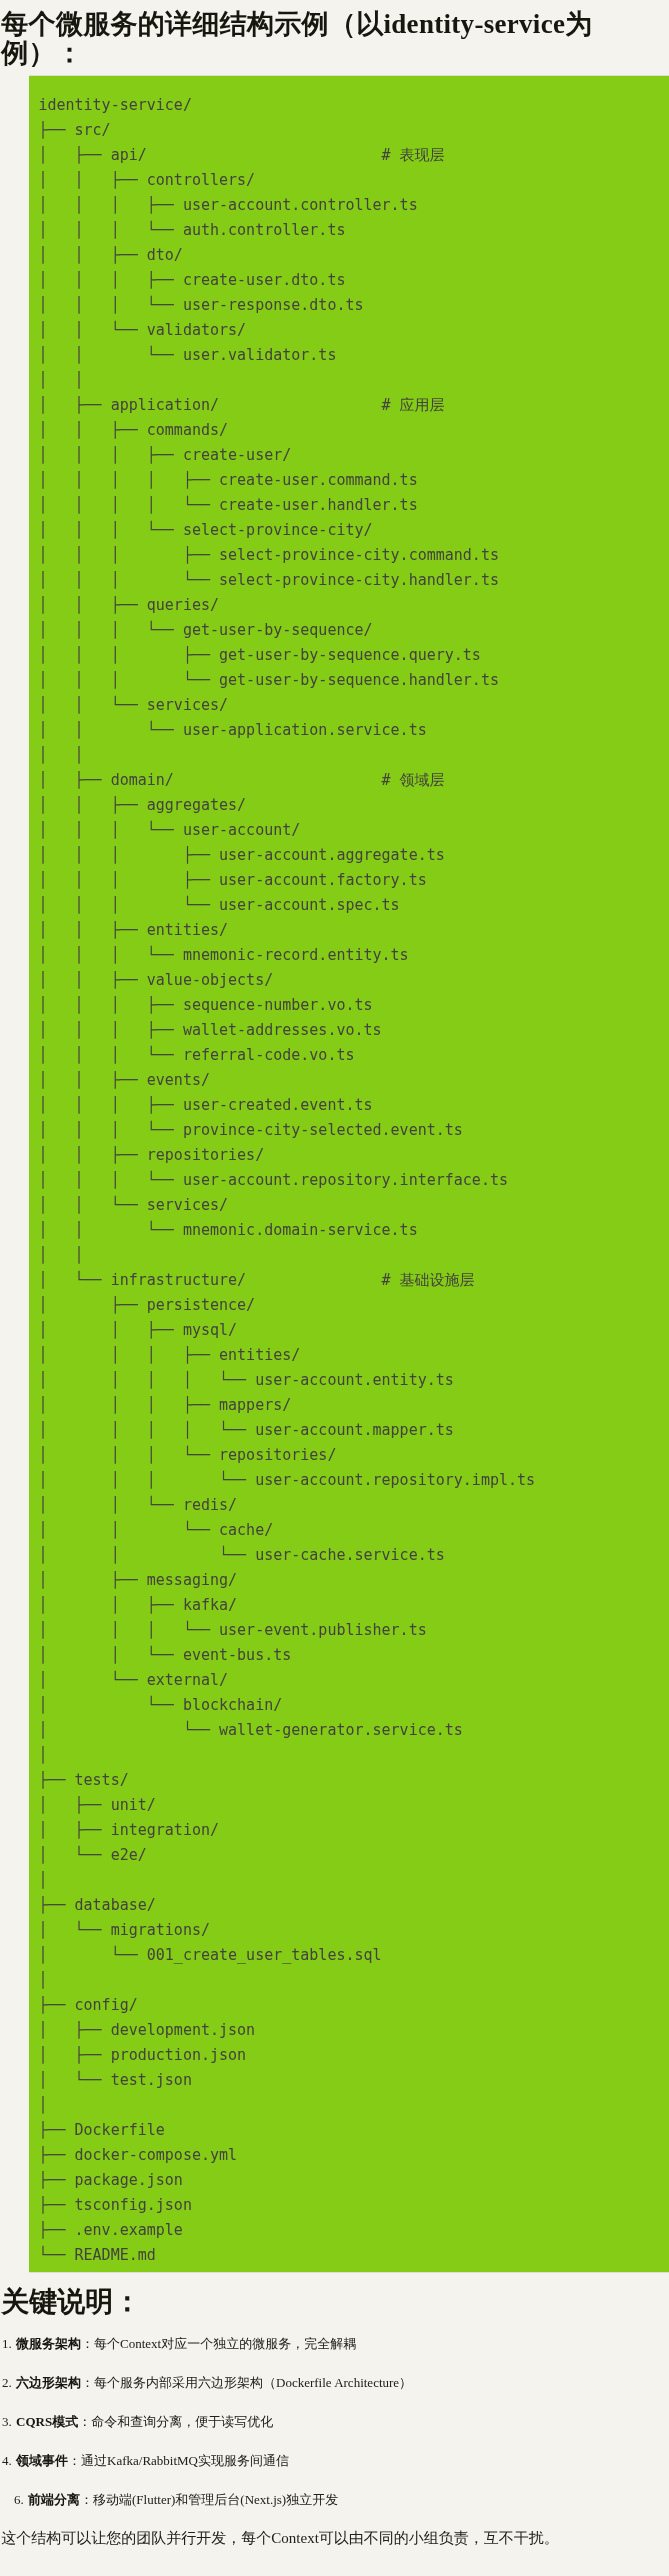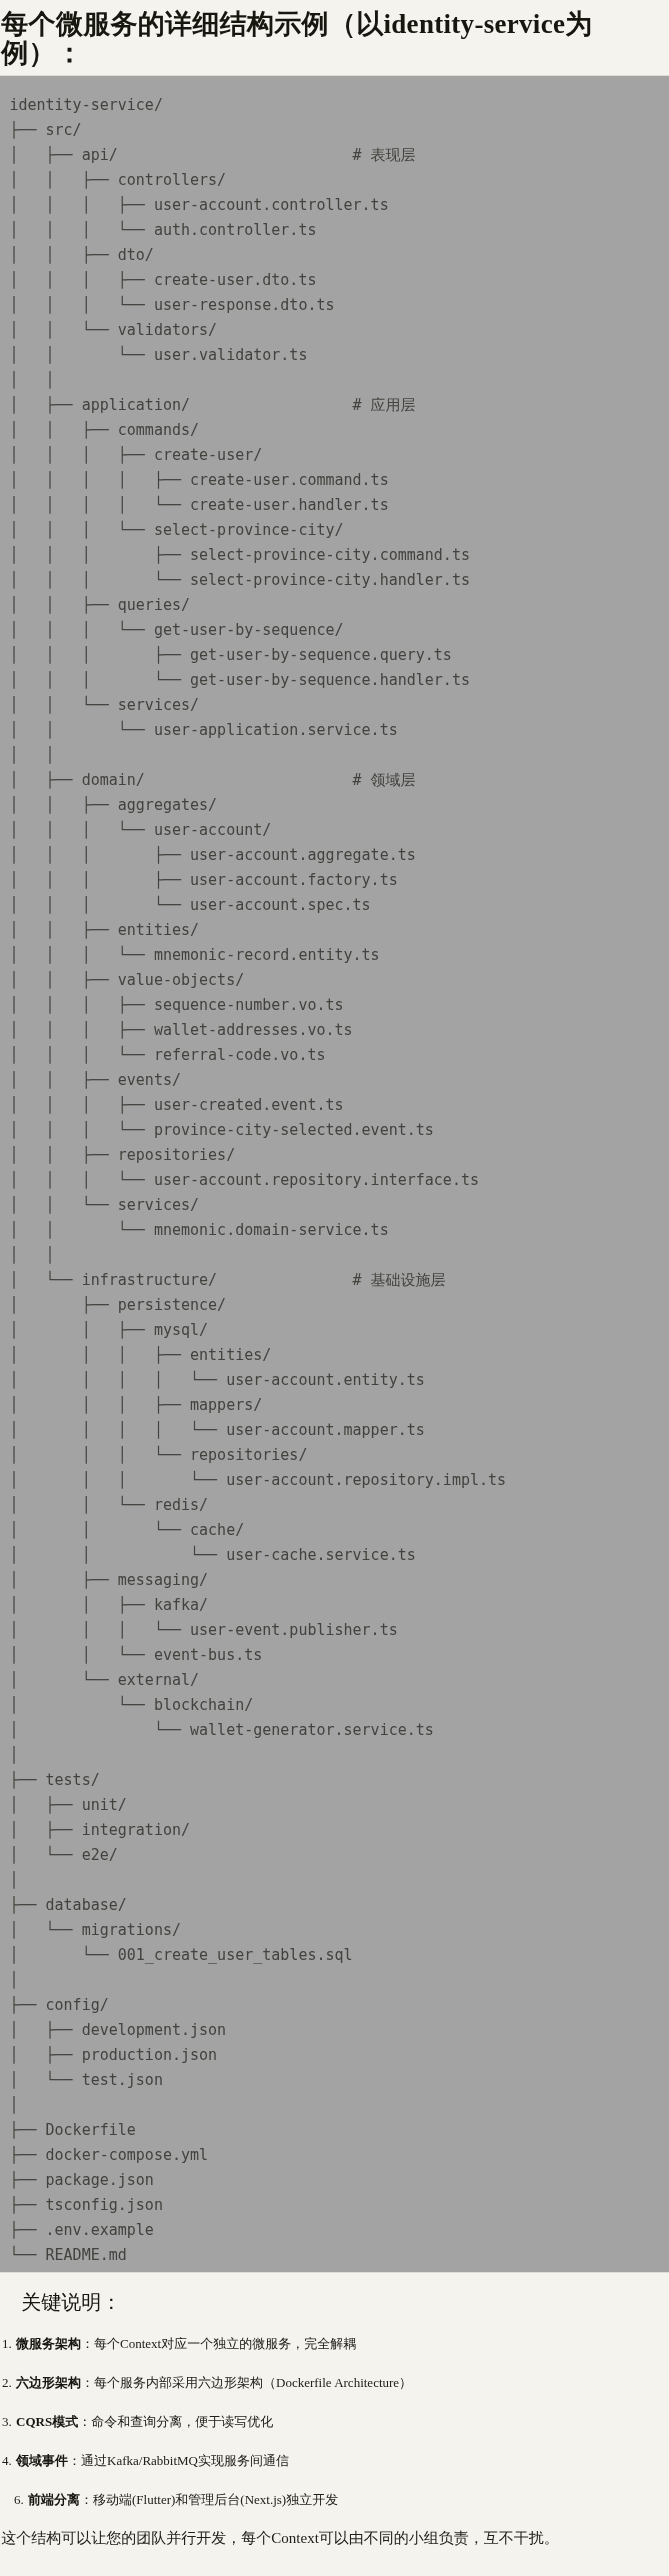--- a/index.html
+++ b/index.html
@@ -16,43 +16,43 @@
     margin: 0;
     padding: 10px 5px 0 1.3px;
     font-size: 27px;
     line-height: 29px;
     font-weight: 700;
     color: #17160F;
     letter-spacing: 0.3px;
   }
   .codeblock {
     margin-top: 6.9px;
-    background: #a3a3a3;
+    background: #84cc16;
     border-top: 0.6px solid #DFDDD5;
     border-bottom: 0.6px solid #DFDDD5;
     padding: 17.5px 9.4px 3.8px 9.4px;
+    margin-left: 29px;
   }
   .codeblock pre {
     margin: 0;
     font-family: "DejaVu Sans Mono", "Liberation Mono", monospace;
     font-size: 15px;
     line-height: 25px;
     color: #43423E;
     white-space: pre;
   }
   .notes {
     padding: 0 6.3px 0 1.3px;
   }
   .notes-heading {
     margin: 16.3px 0 0 0;
-    font-size: 20px;
+    font-size: 28px;
     line-height: 26px;
-    font-weight: 400;
+    font-weight: 700;
     color: #17160F;
-    padding-left: 20px;
   }
   ol.notes-list {
     list-style: none;
     margin: 17.5px 0 0 0;
     padding: 0 0 0 0.6px;
   }
   ol.notes-list li {
     font-size: 13px;
     line-height: 21px;
     margin-bottom: 18px;

